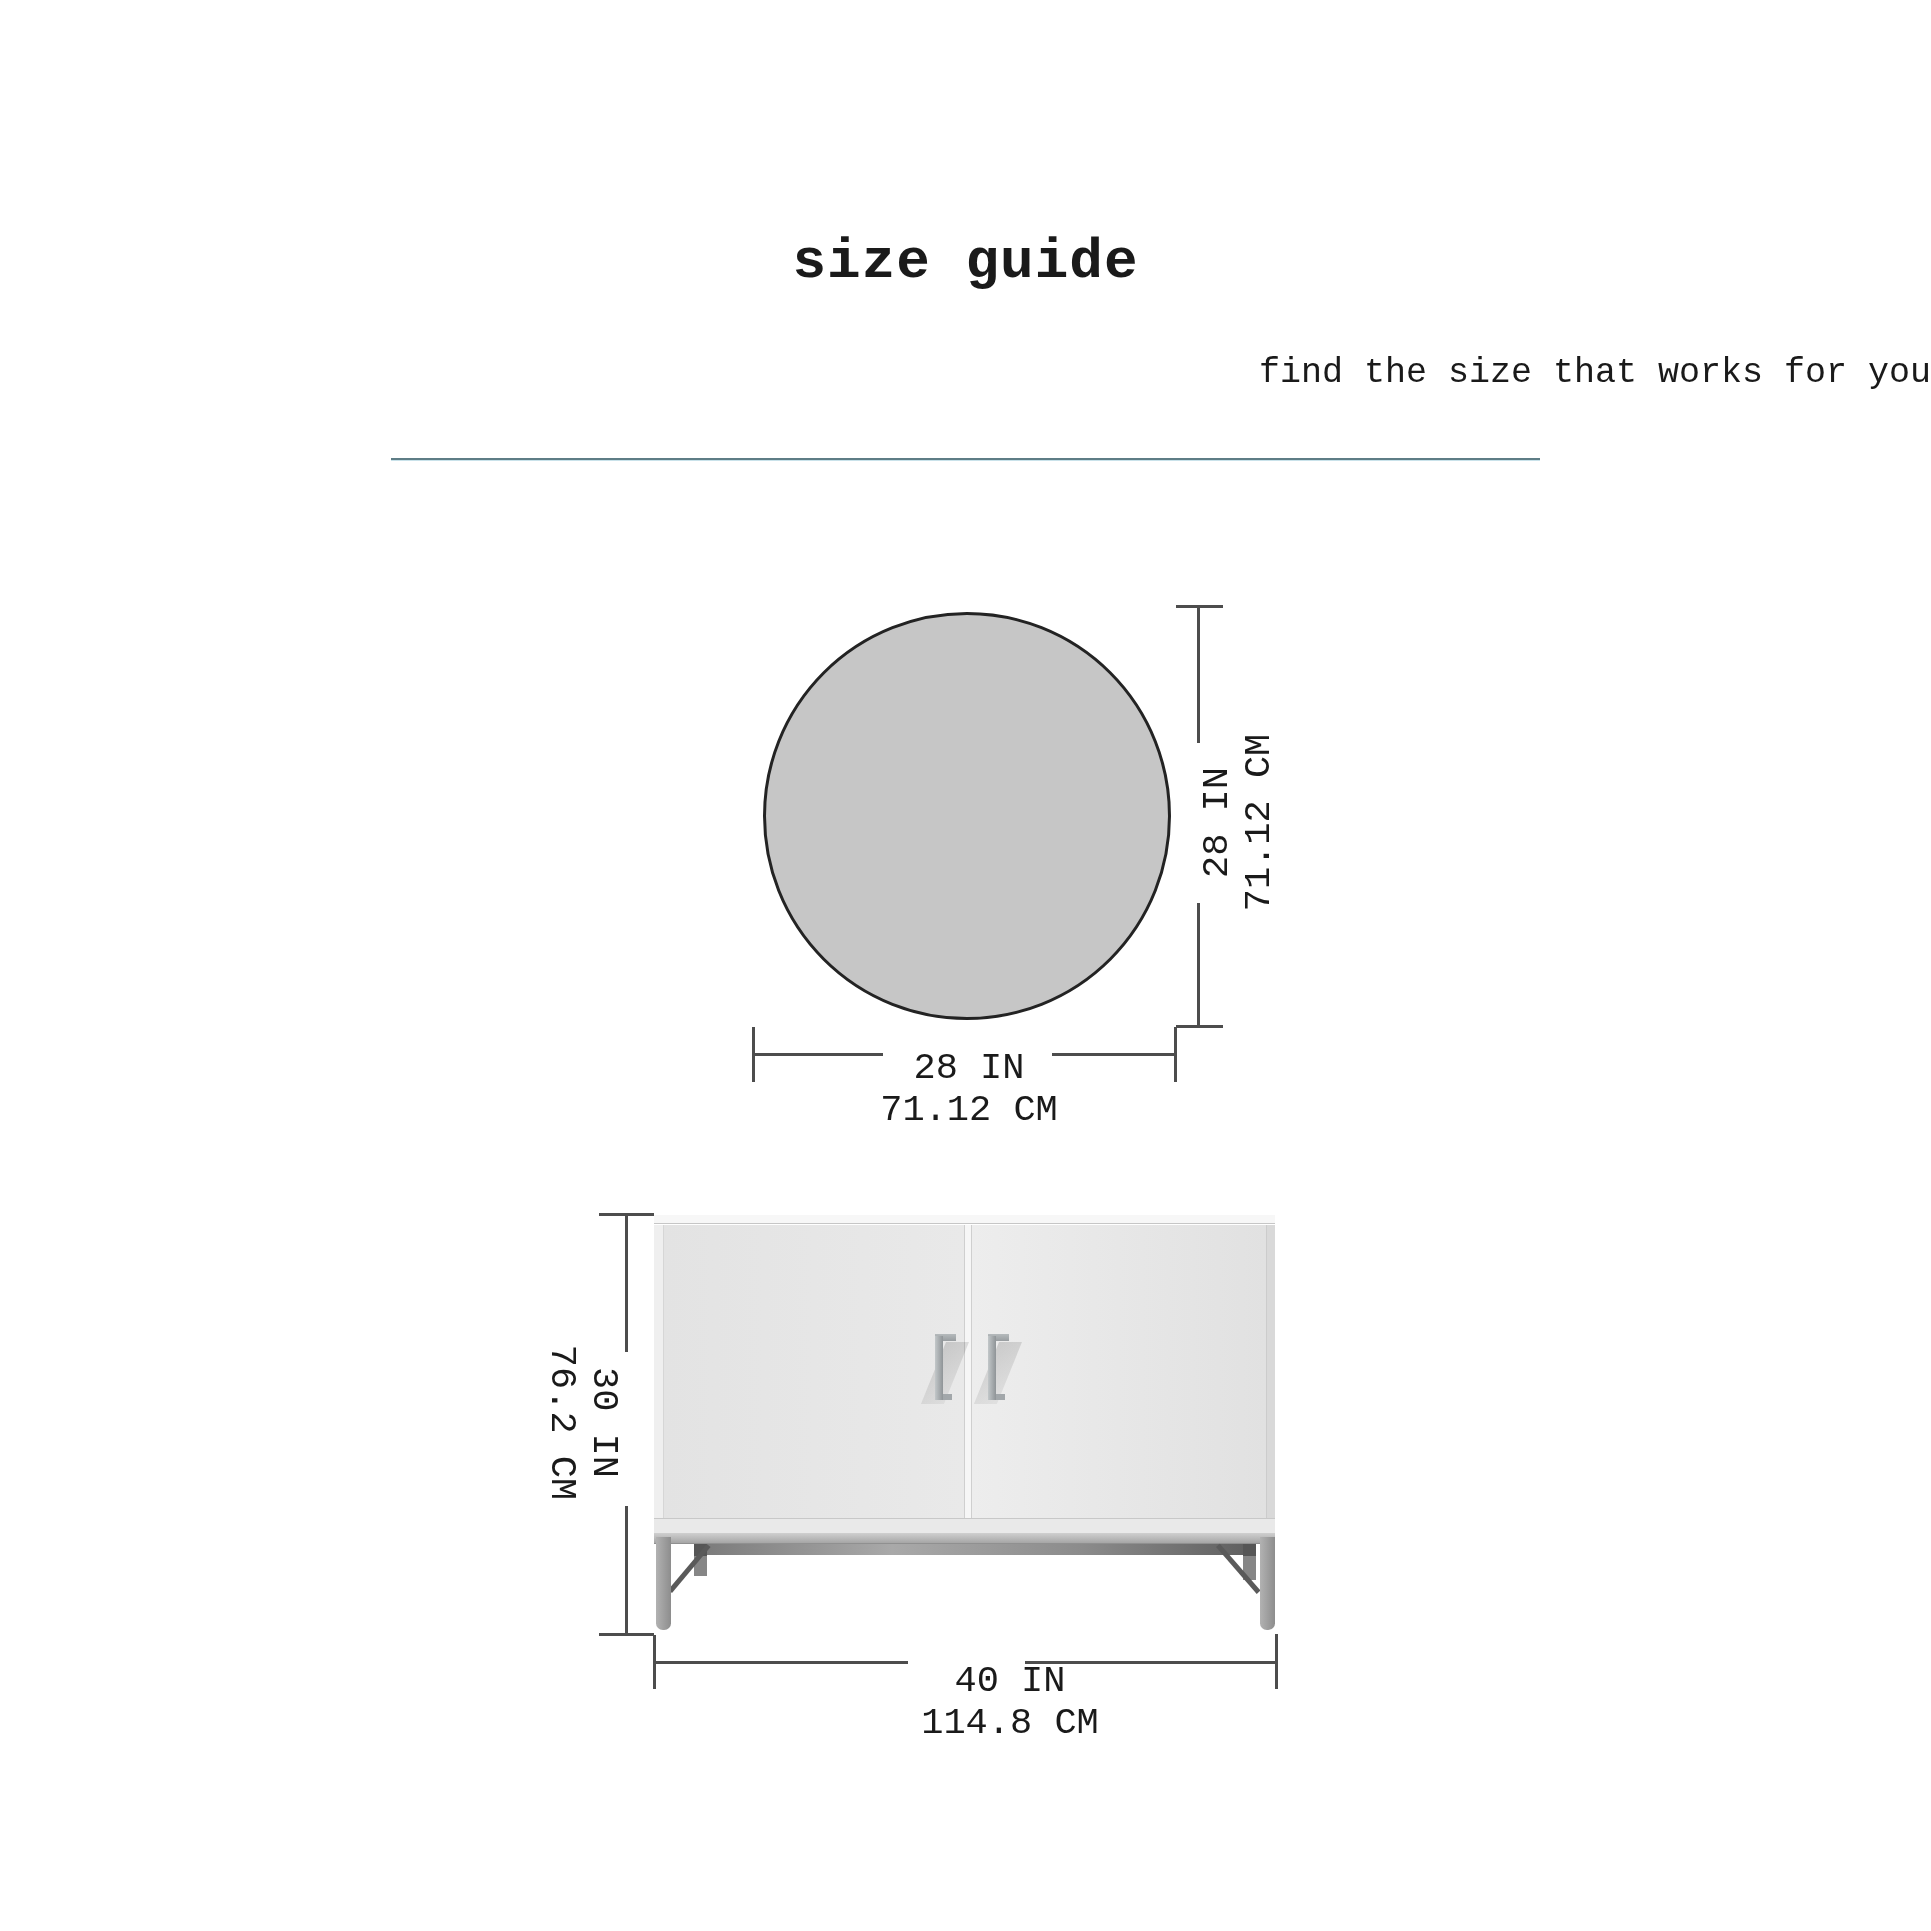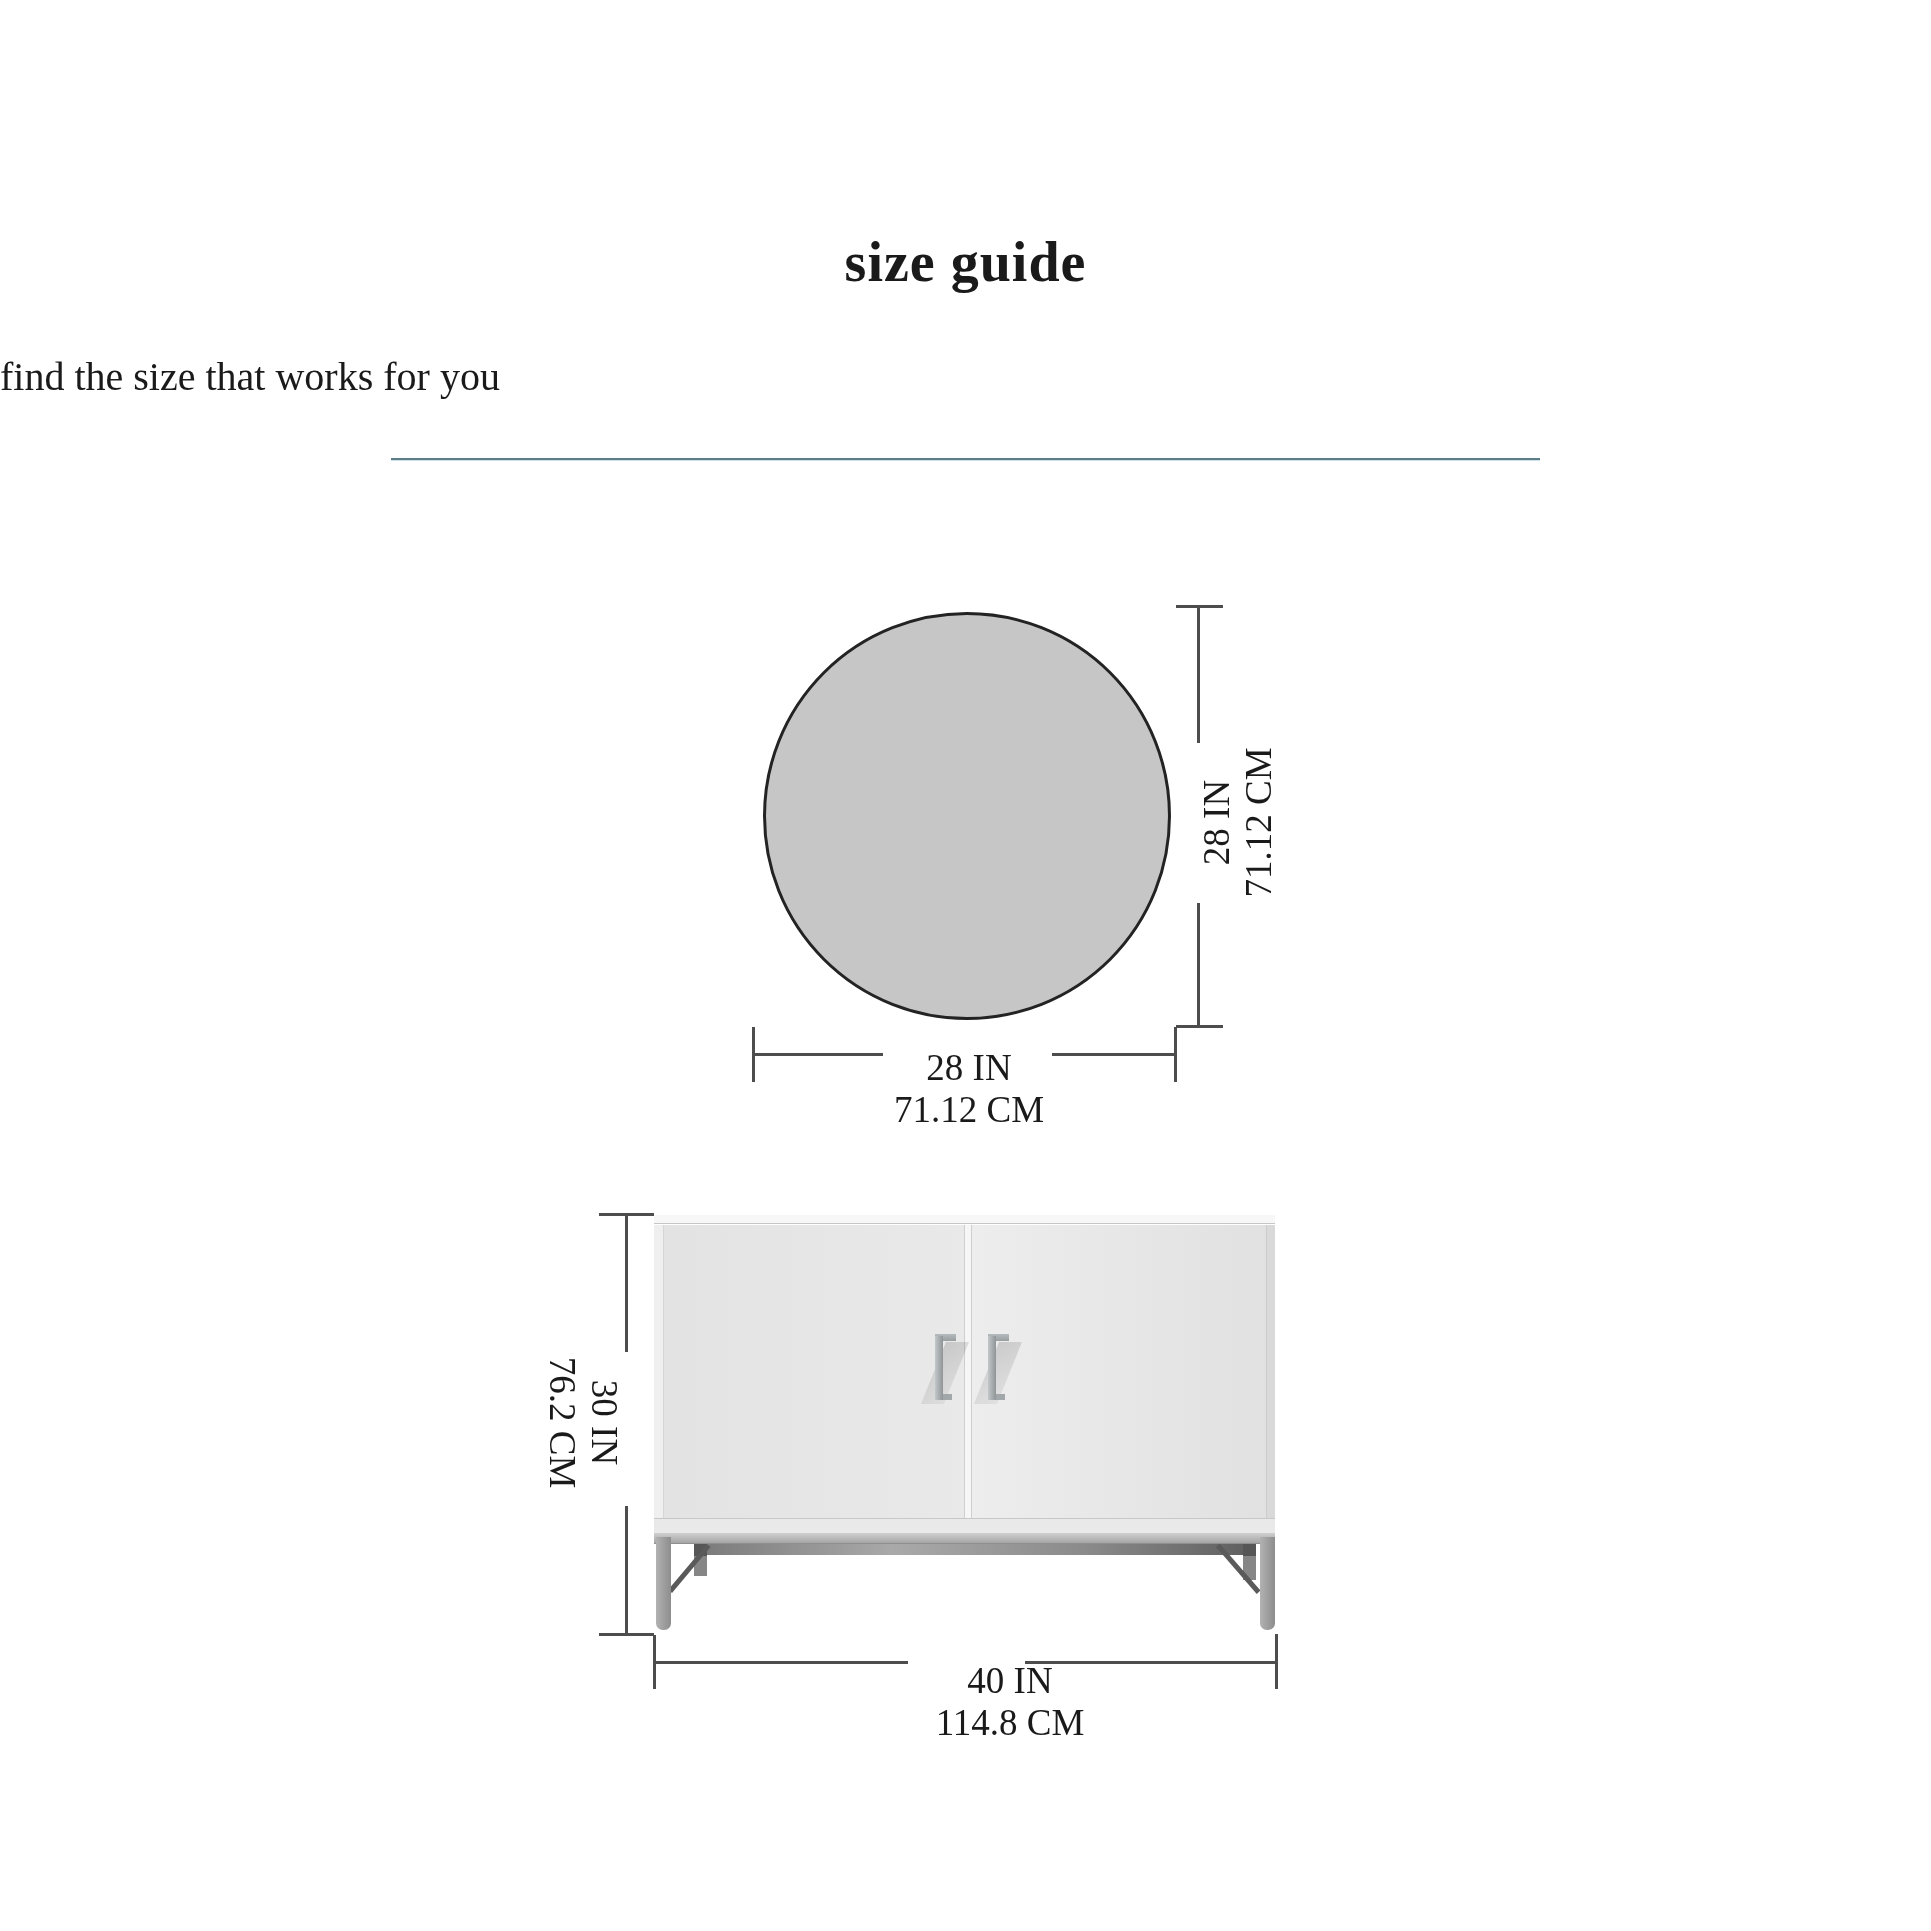--- a/index.html
+++ b/index.html
@@ -1,29 +1,29 @@
 <!DOCTYPE html>
 <html style="--divider: #5e7d86; --dimension-line: #4d4d4d; --circle-fill: #c6c6c6; --circle-stroke: #232323; --text: #1a1a1a;"><head>
 <meta charset="utf-8">
 <style>
   html,body{margin:0;padding:0;background:#ffffff;}
   #canvas{
     position:relative;width:1931px;height:1931px;background:#ffffff;overflow:hidden;
-    font-family:Liberation Serif, serif;color:var(--text,#1a1a1a);border-radius:7px;
+    font-family:Liberation Mono, monospace;color:var(--text,#1a1a1a);border-radius:7px;
   }
   .abs{position:absolute;}
 
   
   .title{
     left:0;right:0;top:230px;text-align:center;
     font-size:56px;font-weight:600;letter-spacing:1px;color:var(--text,#1a1a1a);
   }
   .subtitle{
-    left:0;right:0;top:353px;text-align:left;
-    font-size:40px;font-weight:400;color:var(--text,#1a1a1a);
+    left:0;right:0;top:353px;text-align:right;
+    font-size:35px;font-weight:400;color:var(--text,#1a1a1a);
   }
   .divider{
     left:391px;top:458px;width:1149px;height:1.9px;
     background:var(--divider,#5e7d86);
     border-bottom:1.9px solid #c9e2ea;
   }
 
   
   .dim-v{width:2.9px;background:var(--dimension-line,#4d4d4d);}
   .dim-h{height:2.9px;background:var(--dimension-line,#4d4d4d);}

